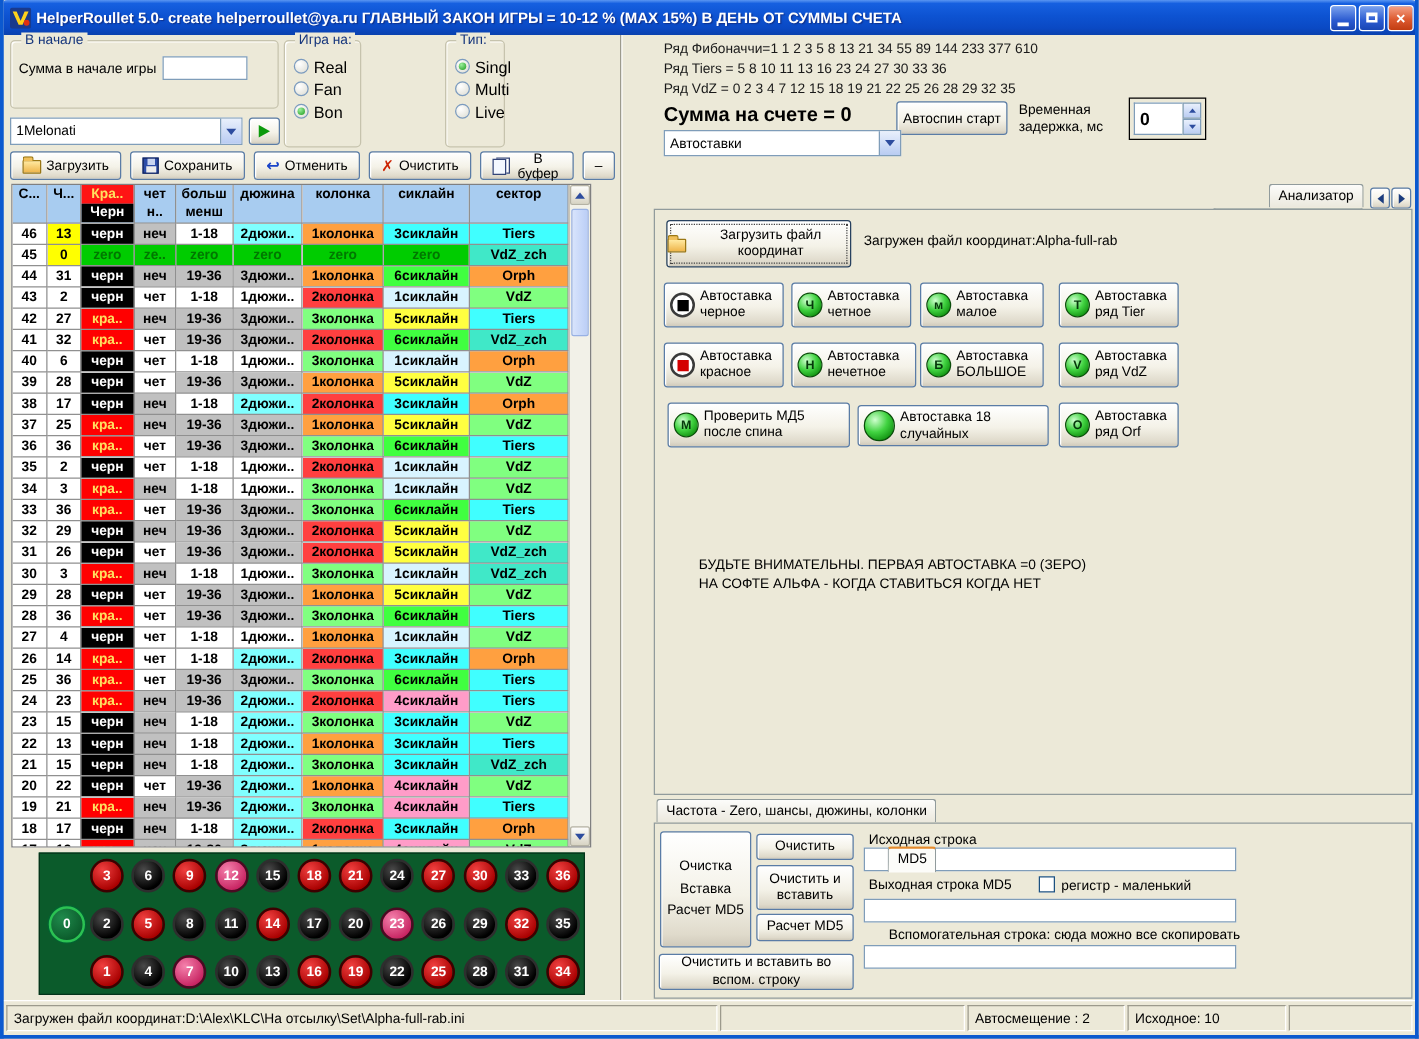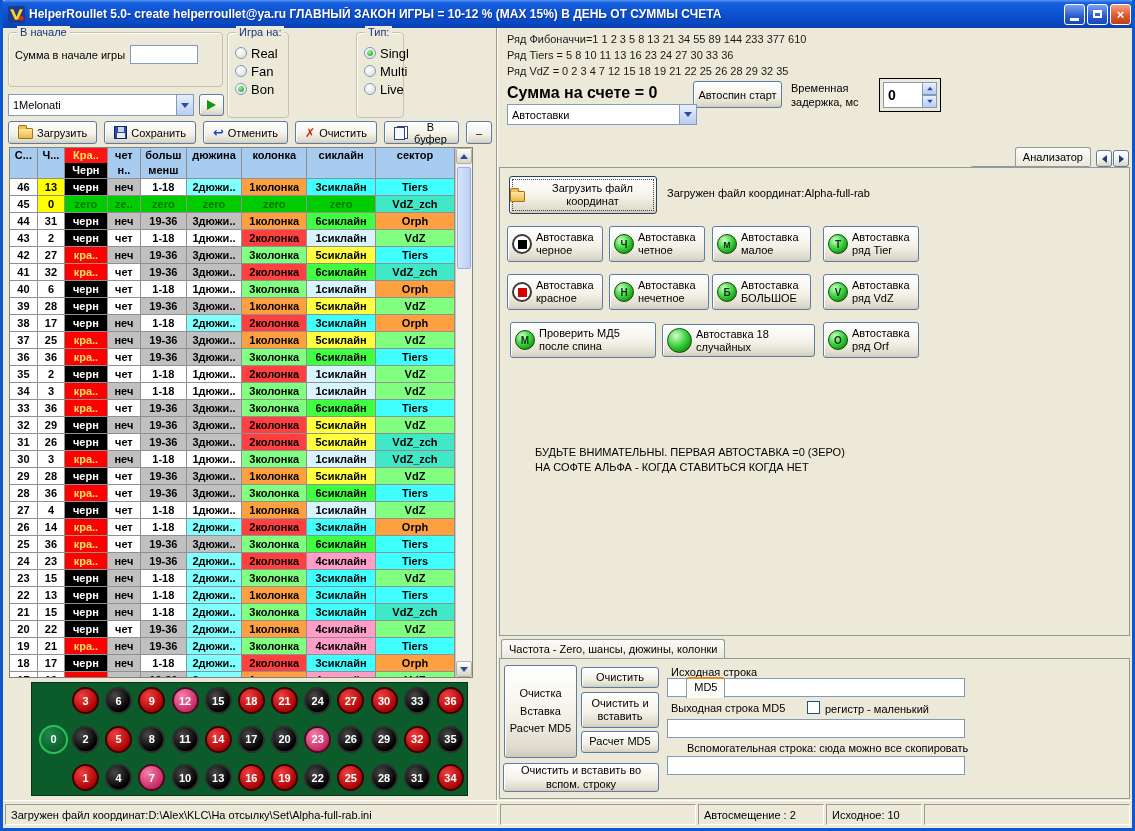--- a/index.html
+++ b/index.html
@@ -14,21 +14,21 @@
   .title-text { color:#fff; font-size:12px; font-weight:bold; text-shadow:1px 1px 1px #10308A;
     white-space:nowrap; overflow:hidden; flex:1; }
   .tb-btns { display:flex; gap:2px; margin-left:6px; }
   .tb-btn { width:21px; height:21px; border:1px solid #fff; border-radius:3px; color:#fff;
     display:flex; align-items:center; justify-content:center; font-size:13px; font-weight:bold;
     background:linear-gradient(180deg,#7AA2EE 0%,#2A5AD0 60%,#1A46B4 100%); cursor:default; }
   .tb-btn.close { background:linear-gradient(180deg,#F4A186 0%,#DD5A30 55%,#C23D12 100%); }
   .glyph-min { display:block; width:9px; height:3px; background:#fff; margin-top:10px; }
   .glyph-max { display:block; width:9px; height:8px; border:2px solid #fff; border-top-width:3px; }
   
-  .main { position:absolute; left:0; top:28px; right:0; bottom:28px; display:flex; }
+  .main { position:absolute; left:0; top:28px; right:0; bottom:28px; display:flex;gap:24px; }
   .left-pane { position:relative; width:494px; flex:none; height:100%;
     border-right:1px solid #9C9A8C; box-shadow:1px 0 0 #FFFFFF; }
   .right-pane { position:relative; flex:1; height:100%; }
   
   .groupbox { position:absolute; border:1px solid #C6C3AD; border-radius:4px;
     box-shadow:inset 1px 1px 0 #fff; }
   .groupbox .legend { position:absolute; top:-7px; left:8px; background:#ECE9D8; padding:0 3px;
     font-size:11px; color:#16367C; }
   .radio-row { display:flex; align-items:center; gap:4px; height:16px; margin:2px 0 2px 7px; cursor:default; }
   .radio { width:12px; height:12px; border-radius:50%; border:1px solid #7B9BBF;
@@ -863,19 +863,19 @@
       <span class="md5-label" style="left:174px;top:674px;">Выходная строка MD5</span>
       <span class="checkbox" style="left:310px;top:673px;"></span>
       <span class="md5-label" style="left:328px;top:675px;">регистр - маленький</span>
       <input class="text-input md5-input" style="left: 170px; top: 691px;" value="">
       <span class="md5-label" style="left:190px;top:714px;">Вспомогательная строка: сюда можно все скопировать</span>
       <input class="text-input md5-input" style="left: 170px; top: 728px;" value="">
     </div>
   </div>
 
   <div class="statusbar">
-    <span class="status-panel" style="width:493px;">Загружен файл координат:D:\Alex\KLC\На отсылку\Set\Alpha-full-rab.ini</span>
+    <span class="status-panel" style="width:569px;">Загружен файл координат:D:\Alex\KLC\На отсылку\Set\Alpha-full-rab.ini</span>
     <span class="status-panel" style="width:196px;"></span>
     <span class="status-panel" style="width:126px;">Автосмещение : 2</span>
-    <span class="status-panel" style="width:96px;">Исходное: 10</span>
+    <span class="status-panel" style="width:127px;">Исходное: 10</span>
     <span class="status-panel" style="flex:1;"></span>
   </div>
 </div>
 
 </body></html>

